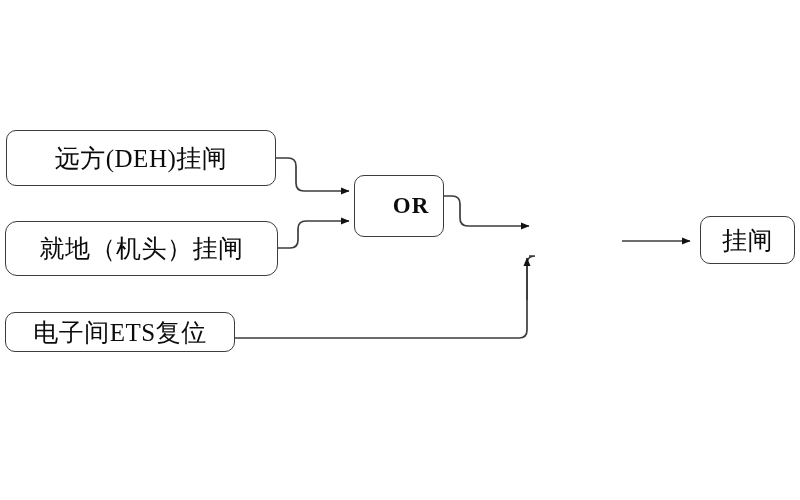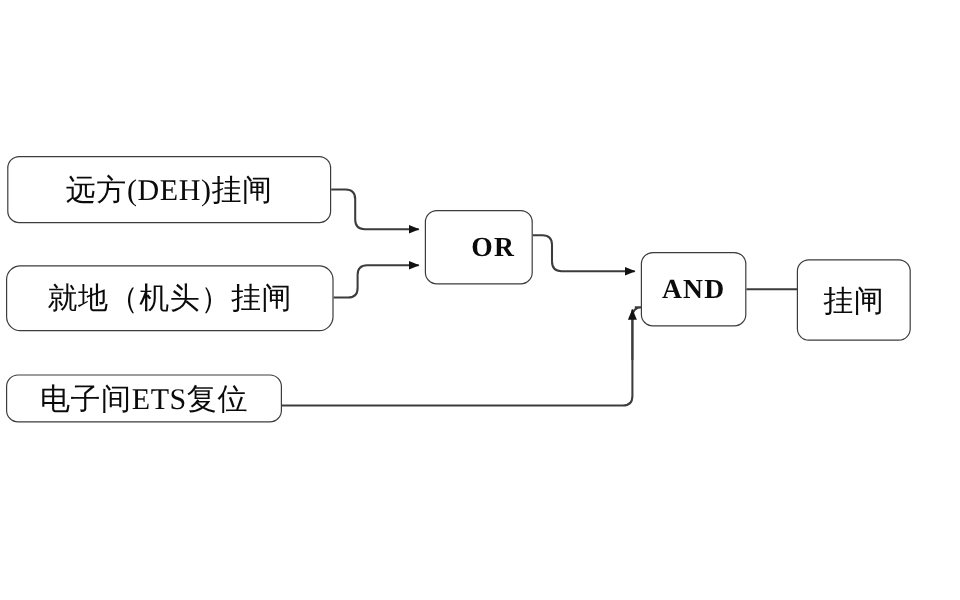--- a/index.html
+++ b/index.html
@@ -86,21 +86,18 @@
   </div>
 
   <div class="node input-node" style="left:5px; top:312px; width:230px; height:40px;">
     <span class="cjk">电子间ETS复位</span>
   </div>
 
   <div class="node gate-node" style="left:354px; top:175px; width:90px; height:62px;padding-left:24px;">
     <span>OR</span>
   </div>
 
-  <div class="node gate-node" style="left:534px; top:210px; width:88px; height:62px;">
-    <span>AND</span>
-  </div>
 
-  <div class="node output-node" style="left:664px; top:216px; width:95px; height:68px;">
+  <div class="node output-node" style="left:700px; top:216px; width:95px; height:48px;">
     <span class="cjk">挂闸</span>
   </div>
 
 </div>
 
 </body></html>

